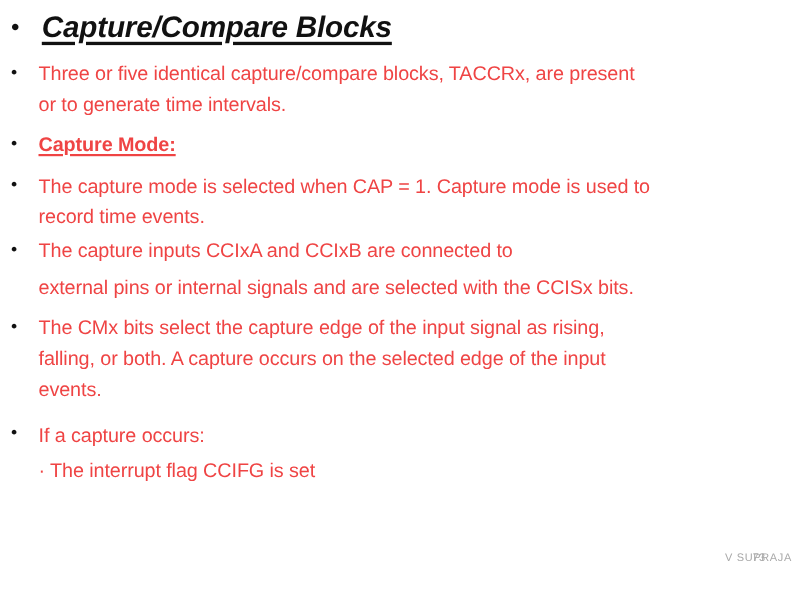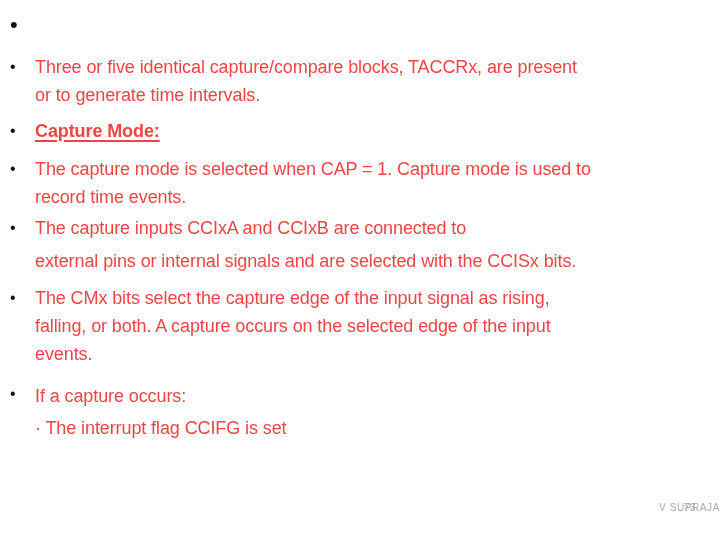--- a/index.html
+++ b/index.html
@@ -104,20 +104,21 @@
     color: #a9a9a9;
   }
 </style>
 </head>
 <body>
 
 <div class="slide">
 
   <div class="title-row">
     <span class="title-bullet">•</span>
+    <span class="title-text">Capture/Compare Blocks</span>
   </div>
 
   <div class="item mb8">
     <span class="bullet">•</span>
     <div class="lines">
       <div class="line">Three or five identical capture/compare blocks, TACCRx, are present</div>
       <div class="line">or to generate time intervals.</div>
     </div>
   </div>
 

